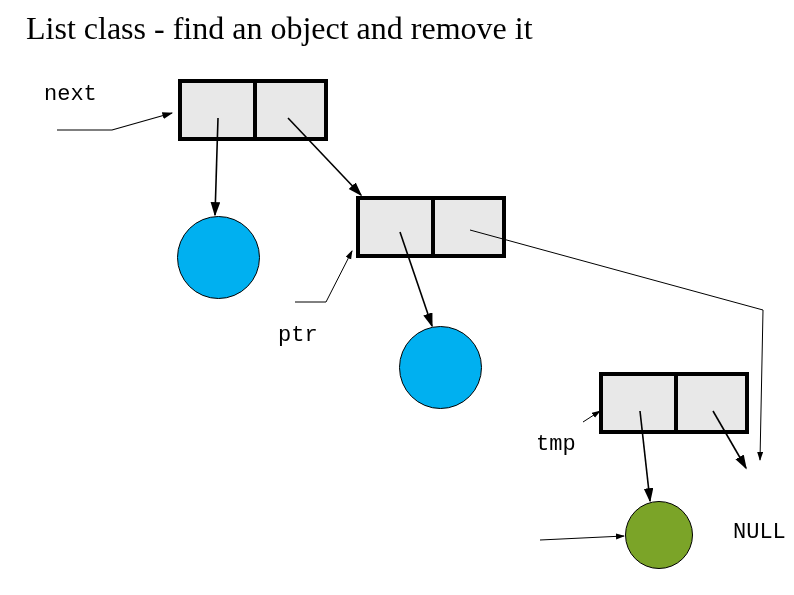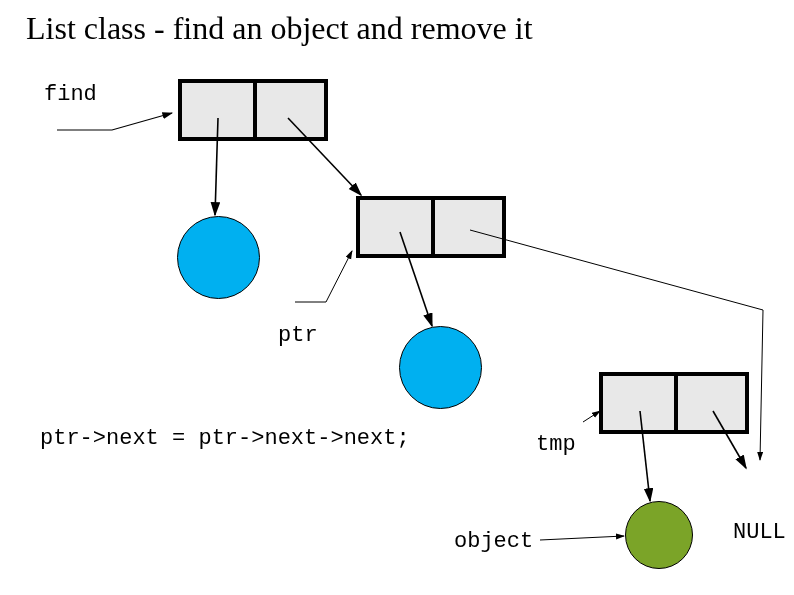--- a/index.html
+++ b/index.html
@@ -51,21 +51,21 @@
     pointer-events: none;
   }
 </style>
 </head>
 <body>
 
 <div class="canvas">
 
   <div class="title" style="left:26px; top:10px;">List class - find an object and remove it</div>
 
-  <div class="mono" style="left:44px; top:82px;">find</div>
+  <div class="mono" style="left:44px; top:82px;">next</div>
 
   <div class="node-box" style="left:178px; top:79px; width:150px; height:62px;">
     <div class="node-divider" style="left:71px;"></div>
   </div>
 
   <div class="node-box" style="left:356px; top:196px; width:150px; height:62px;">
     <div class="node-divider" style="left:71px;"></div>
   </div>
 
   <div class="node-box" style="left:599px; top:372px; width:150px; height:62px;">
@@ -73,25 +73,23 @@
   </div>
 
   <div class="circle blue" style="left:177px; top:216px; width:83px; height:83px;"></div>
 
   <div class="circle blue" style="left:399px; top:326px; width:83px; height:83px;"></div>
 
   <div class="circle green" style="left:625px; top:501px; width:68px; height:68px;"></div>
 
   <div class="mono" style="left:278px; top:310px;margin-top:13px;">ptr</div>
 
-  <div class="mono" style="left:40px; top:426px;">ptr-&gt;next = ptr-&gt;next-&gt;next;</div>
 
   <div class="mono" style="left:536px; top:432px;">tmp</div>
 
-  <div class="mono" style="left:454px; top:529px;">object</div>
 
   <div class="mono" style="left:733px; top:472px;margin-top:48px;">NULL</div>
 
   <svg class="overlay" width="794" height="595">
     <defs>
       <marker id="arrow" markerWidth="10" markerHeight="10" refX="8" refY="3" orient="auto" markerUnits="strokeWidth">
         <path d="M0,0 L9,3 L0,6 Z" fill="black"></path>
       </marker>
     </defs>
 

